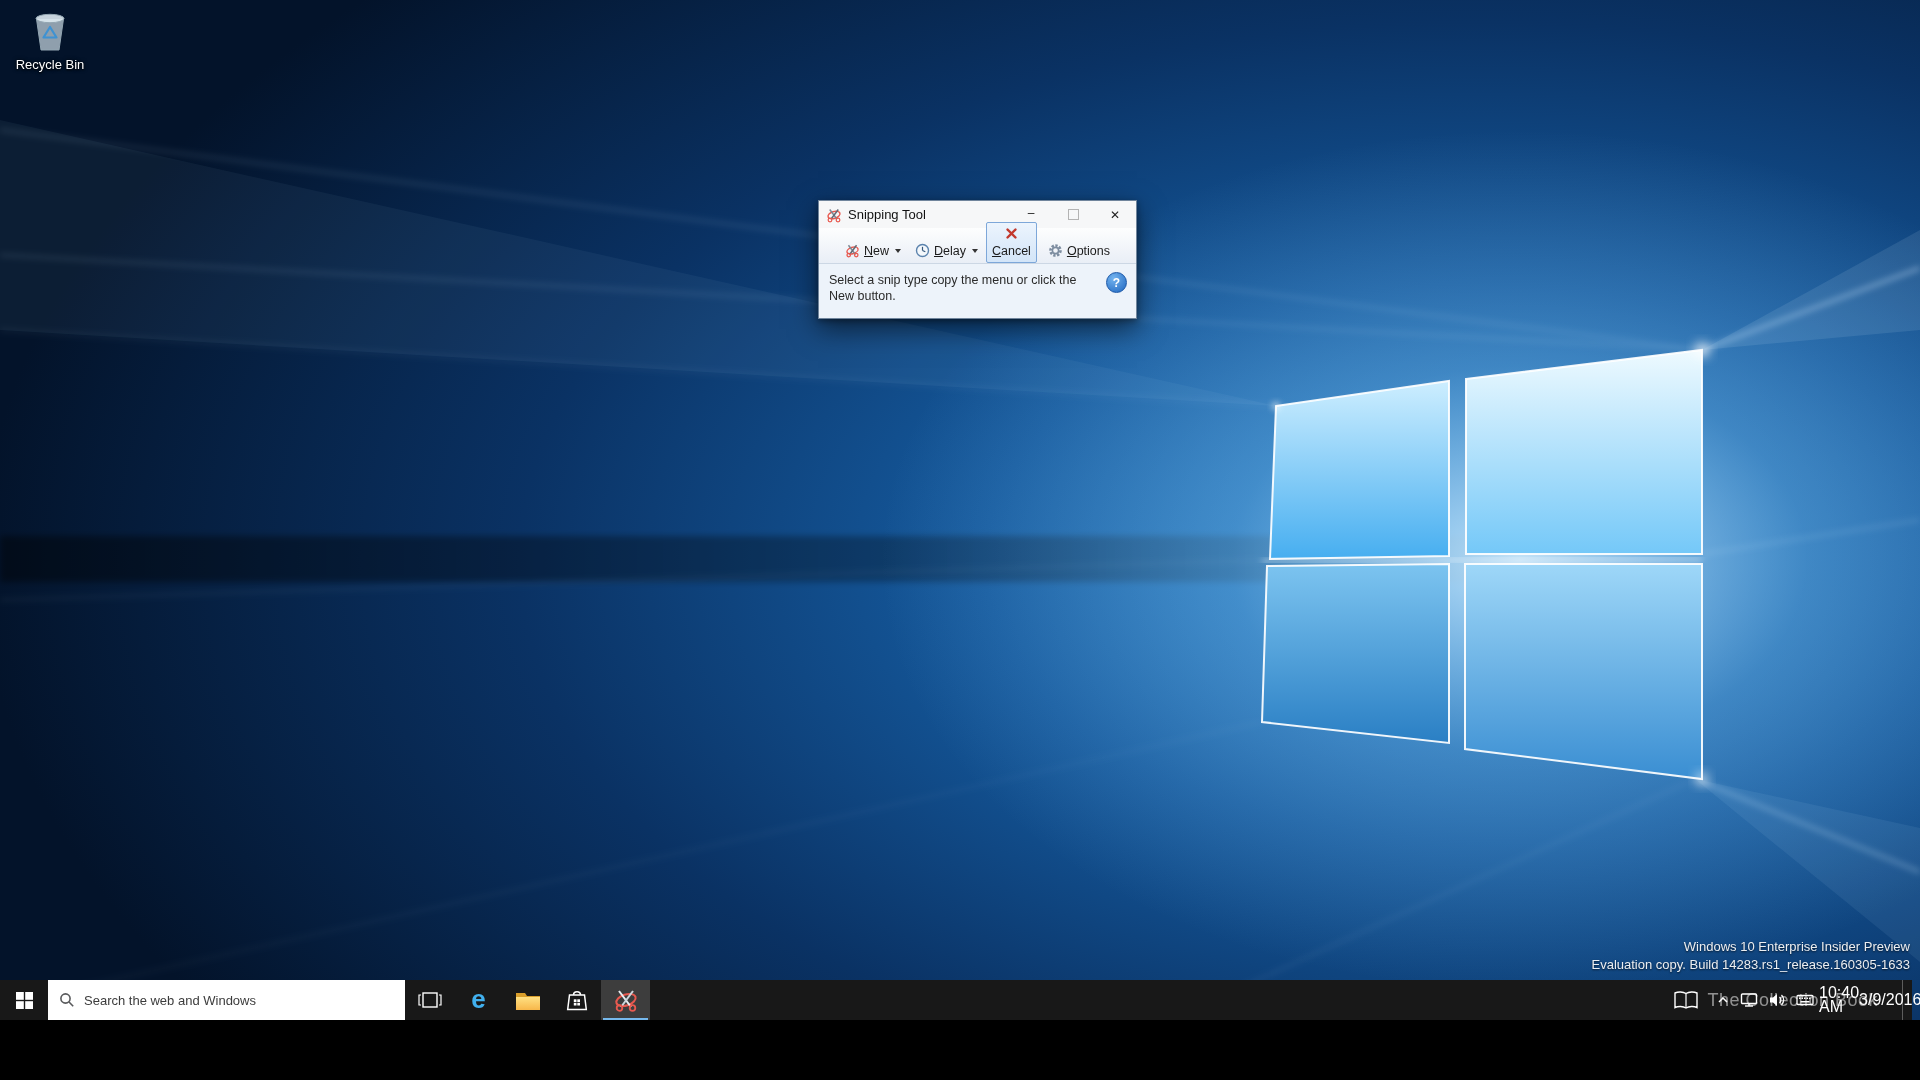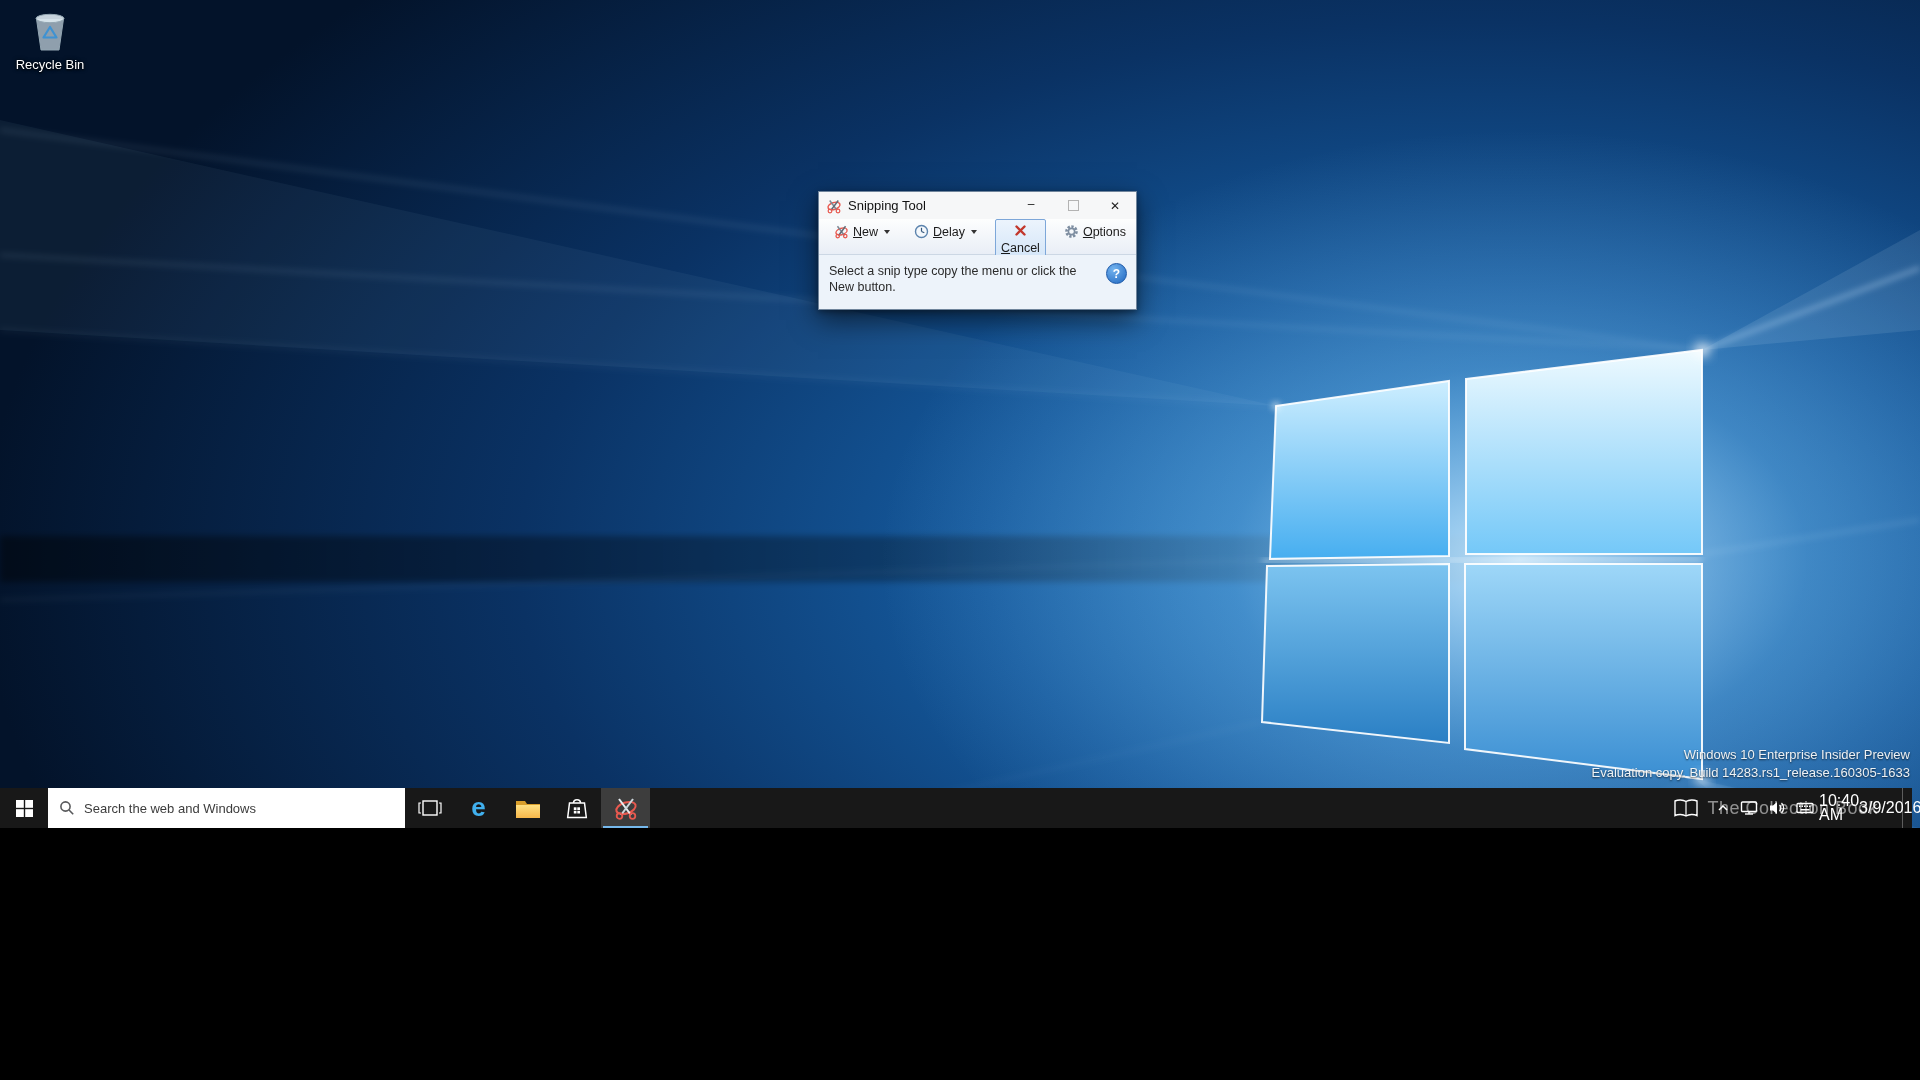--- a/index.html
+++ b/index.html
@@ -1,39 +1,39 @@
 <!DOCTYPE html>
 <html><head>
 <meta charset="utf-8">
 <style>
   html,body{margin:0;padding:0;background:#000;overflow:hidden;}
-  .desktop{position:relative;width:1920px;height:828px;overflow:hidden;
+  .desktop{position:relative;width:1920px;height:1020px;overflow:hidden;
     font-family:"Liberation Sans",sans-serif;}
   .wallpaper{position:absolute;inset:0;width:1920px;height:1080px;z-index:0;}
 
   
   .desktop-icon{position:absolute;left:6px;top:8px;width:88px;display:flex;
     flex-direction:column;align-items:center;gap:3px;z-index:2;cursor:default;}
   .icon-label{font-size:13px;color:#fff;text-shadow:0 1px 2px #000,0 0 4px rgba(0,0,0,.9);}
 
   
-  .snip-window{position:absolute;left:818px;top:191px;width:317px;z-index:4;
+  .snip-window{position:absolute;left:818px;top:200px;width:317px;z-index:4;
     background:#f3f6fa;border:1px solid #70859c;
     box-shadow:0 10px 26px rgba(0,0,0,.55),0 2px 6px rgba(0,0,0,.35);}
   .titlebar{height:27px;background:#f6f7f8;display:flex;align-items:center;padding-left:7px;}
   .app-icon{display:flex;align-items:center;}
   .title{font-size:13px;color:#111;margin-left:6px;white-space:nowrap;}
   .caption-buttons{margin-left:auto;display:flex;height:100%;}
   .cap-btn{width:42px;height:100%;display:flex;align-items:center;justify-content:center;
     font-size:12px;color:#222;}
   .glyph-min{display:inline-block;transform:translateY(-2px);}
   .glyph-max{display:inline-block;width:9px;height:9px;border:1px solid #b3b3b3;}
   .glyph-close{font-size:12px;line-height:1;}
   .toolbar{height:35px;background:linear-gradient(#fdfefe,#e9eef6);
-    border-bottom:1px solid #ccd7e4;display:flex;align-items:flex-start;padding:0 9px;gap:12px;}
+    border-bottom:1px solid #ccd7e4;display:flex;align-items:flex-end;padding:0 20px;gap:2px;}
   .tb-btn{display:flex;align-items:center;gap:4px;background:transparent;border:1px solid transparent;
     font-family:"Liberation Sans",sans-serif;font-size:12.5px;color:#1b1b1b;padding:4px 5px;
     border-radius:2px;white-space:nowrap;cursor:default;}
   .tb-btn.highlighted{background:linear-gradient(#ecf4fd,#d3e5f8);border-color:#7da7d9;flex-direction:column;}
   .tb-btn.options{margin-left:auto;}
   .caret{width:0;height:0;border-left:3.5px solid transparent;border-right:3.5px solid transparent;
     border-top:4px solid #333;margin-left:2px;}
   .infobar{position:relative;height:54px;background:#edf3fa;
     padding:8px 36px 0 10px;font-size:12.5px;line-height:16px;color:#2a2a2a;box-sizing:border-box;}
   .help-icon{position:absolute;right:9px;top:8px;width:19px;height:19px;border-radius:50%;

